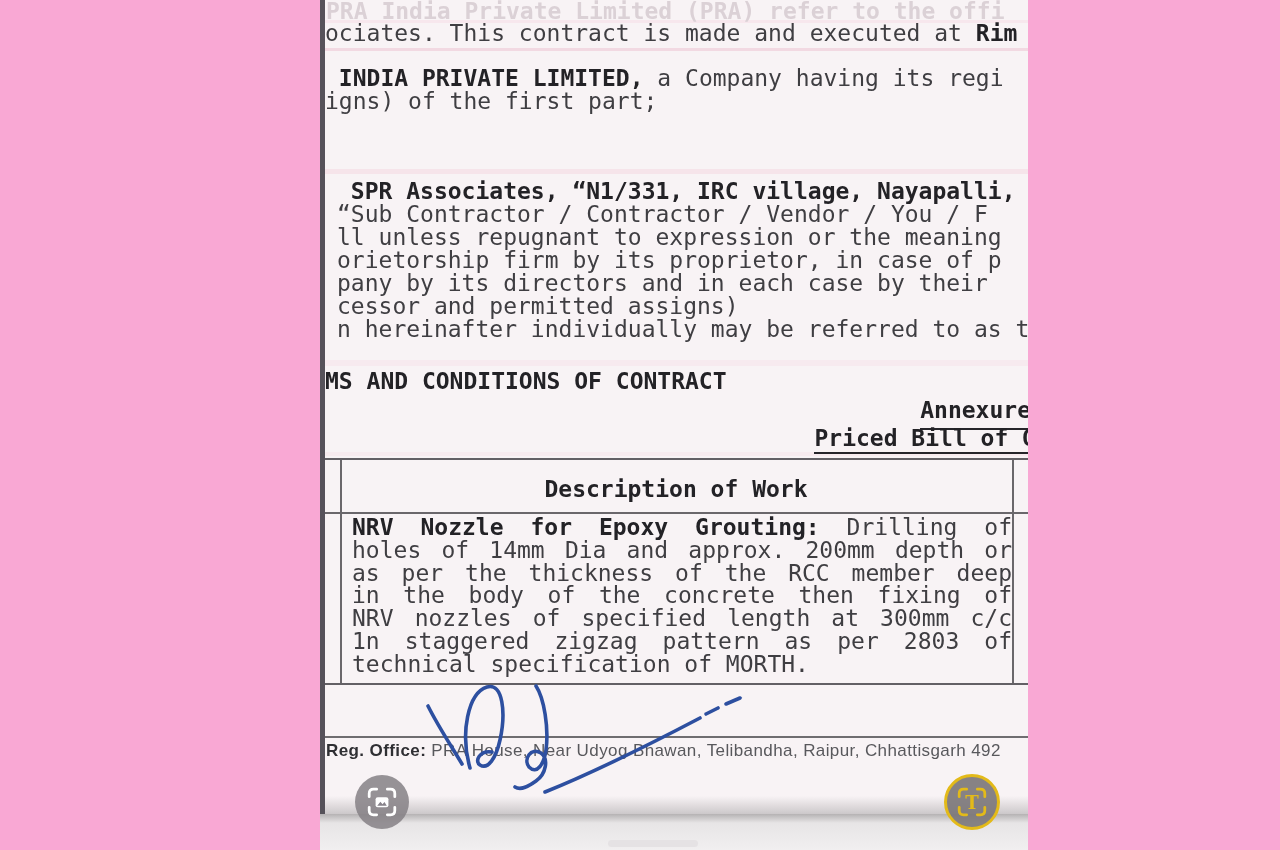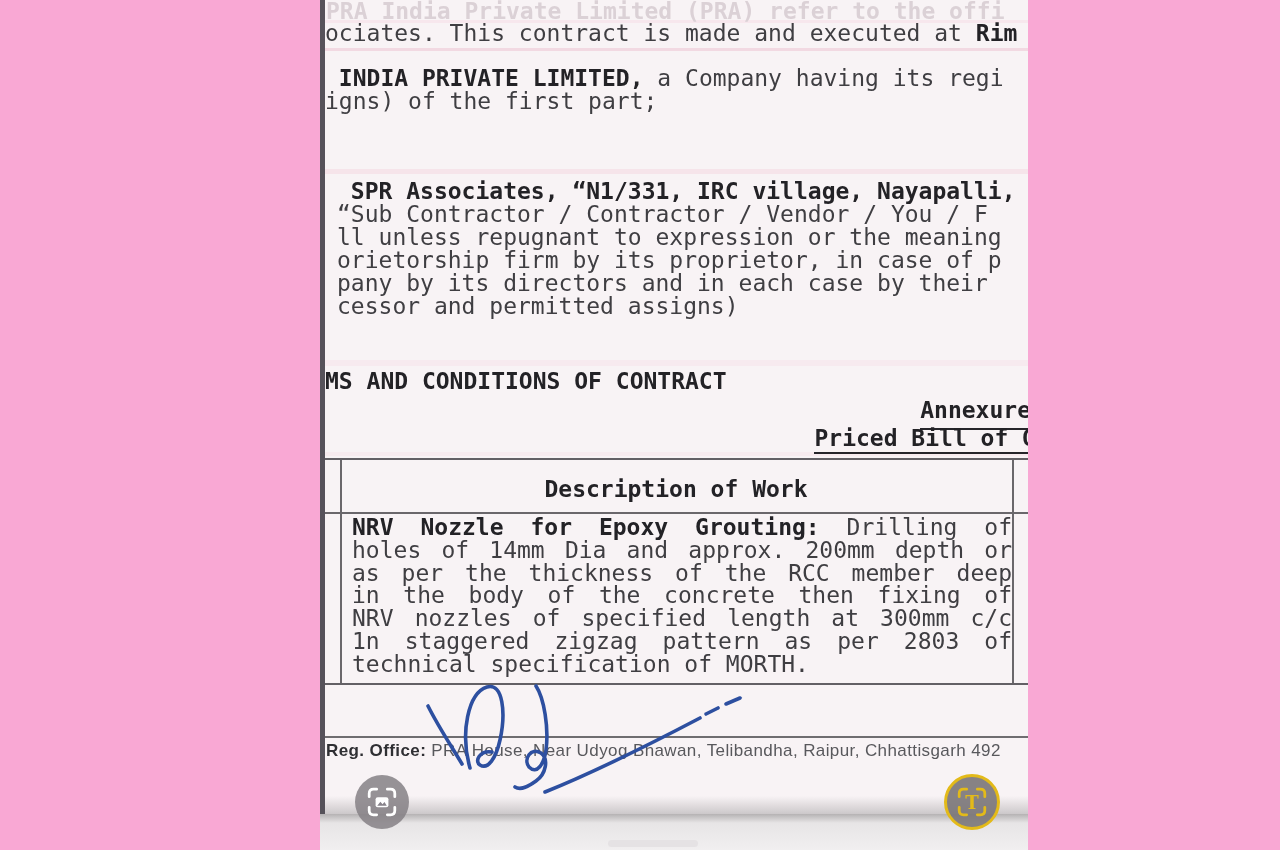--- a/index.html
+++ b/index.html
@@ -93,20 +93,21 @@
         <div class="tline"><b> INDIA PRIVATE LIMITED,</b><span> a Company having its regi</span></div>
         <div class="tline"><span>igns) of the first part;</span></div>
       </div>
     <div class="party2">
         <div class="tline"><b> SPR Associates, “N1/331, IRC village, Nayapalli,</b></div>
         <div class="tline"><span>“Sub Contractor / Contractor / Vendor / You / F</span></div>
         <div class="tline"><span>ll unless repugnant to expression or the meaning</span></div>
         <div class="tline"><span>orietorship firm by its proprietor, in case of p</span></div>
         <div class="tline"><span>pany by its directors and in each case by their</span></div>
         <div class="tline"><span>cessor and permitted assigns)</span></div>
+        <div class="tline"><span>n hereinafter individually may be referred to as t</span></div>
       </div>
 
     <div class="heading">MS AND CONDITIONS OF CONTRACT</div>
 
     <div class="annexure">Annexure</div>
     <div class="priced">Priced Bill of Q</div>
 
     <div class="btable">
       <div class="vline vl-left"></div>
       <div class="vline vl-right"></div>

